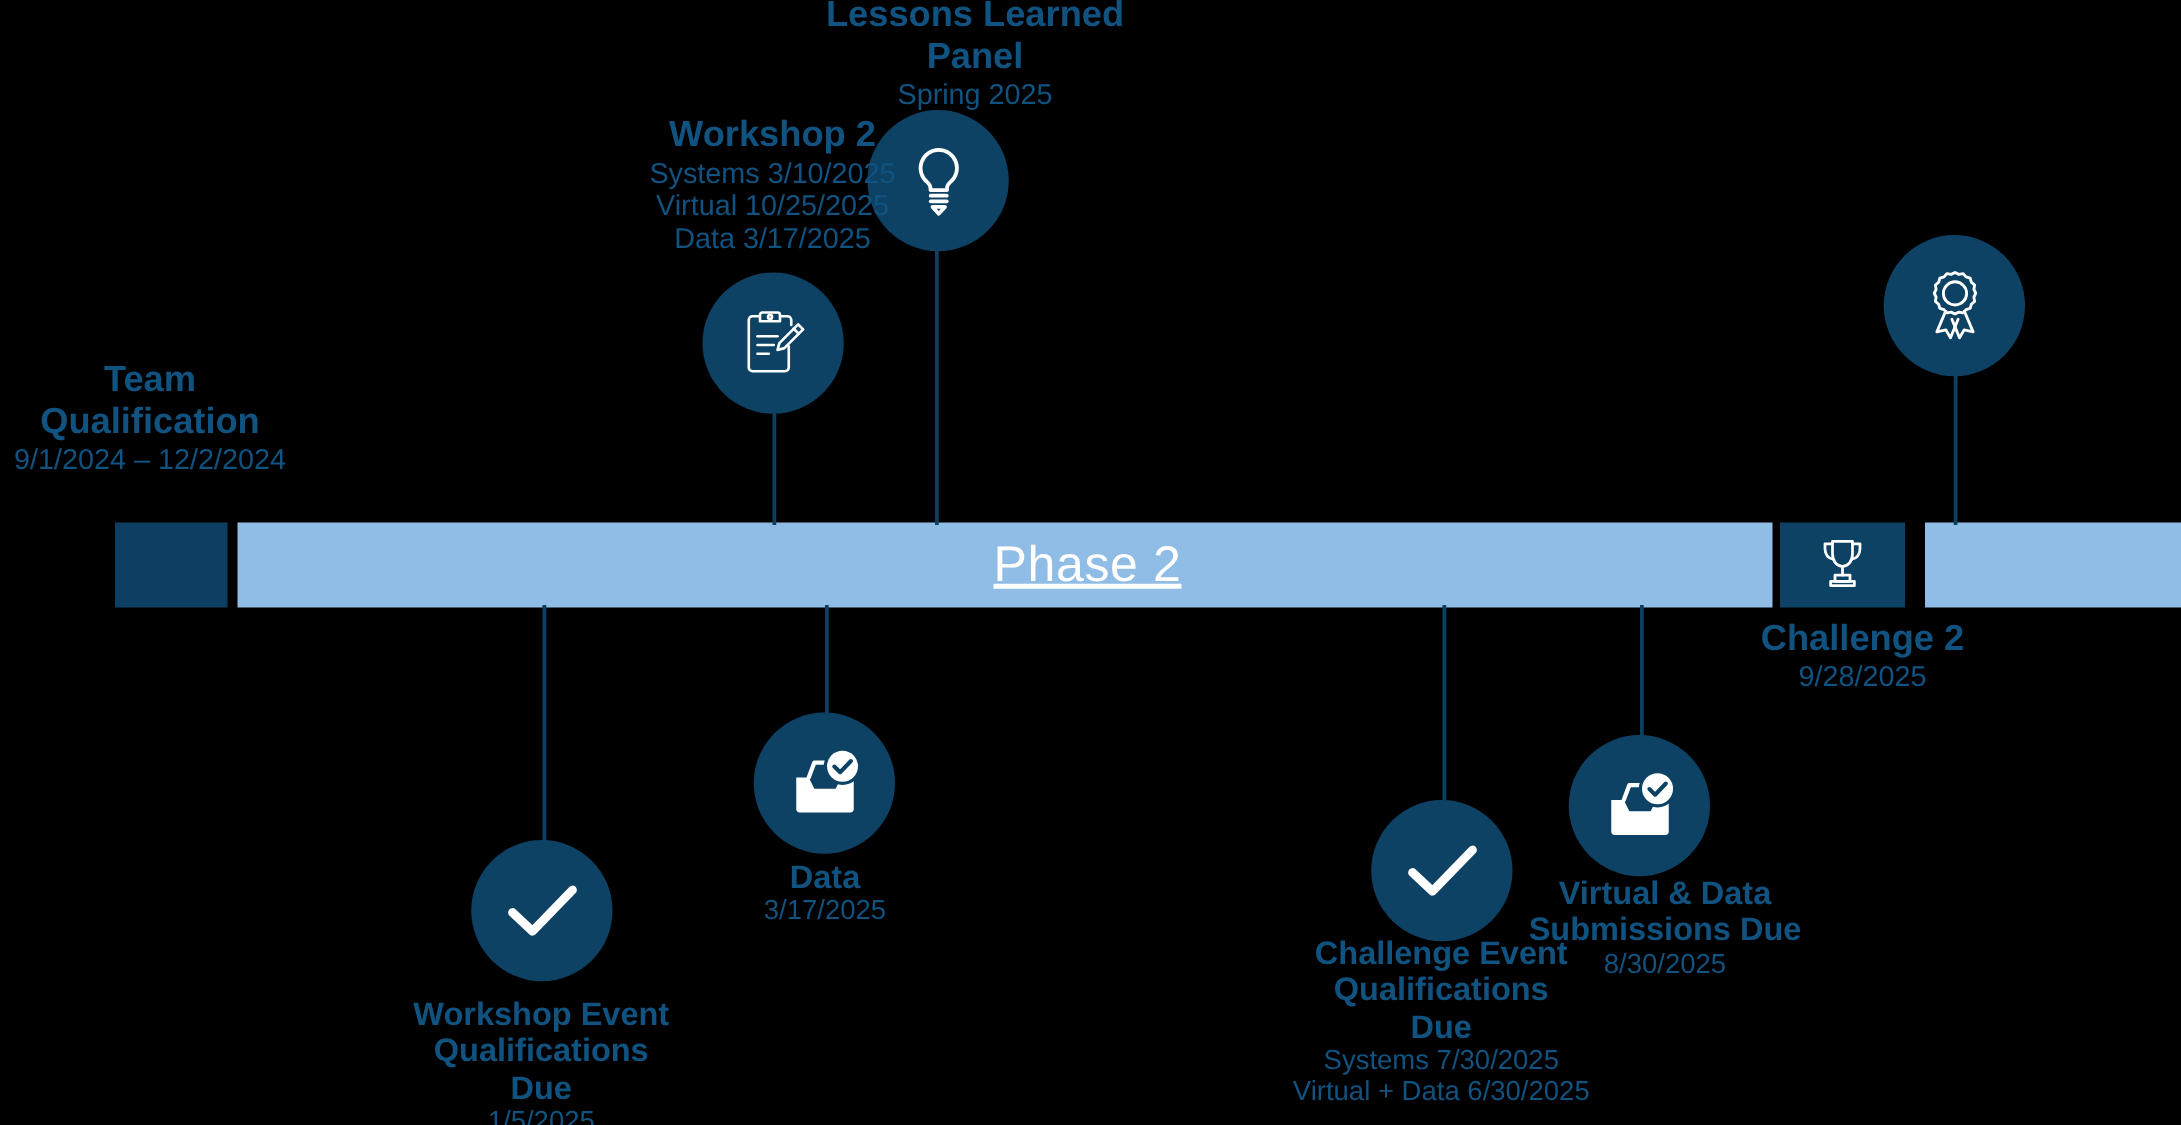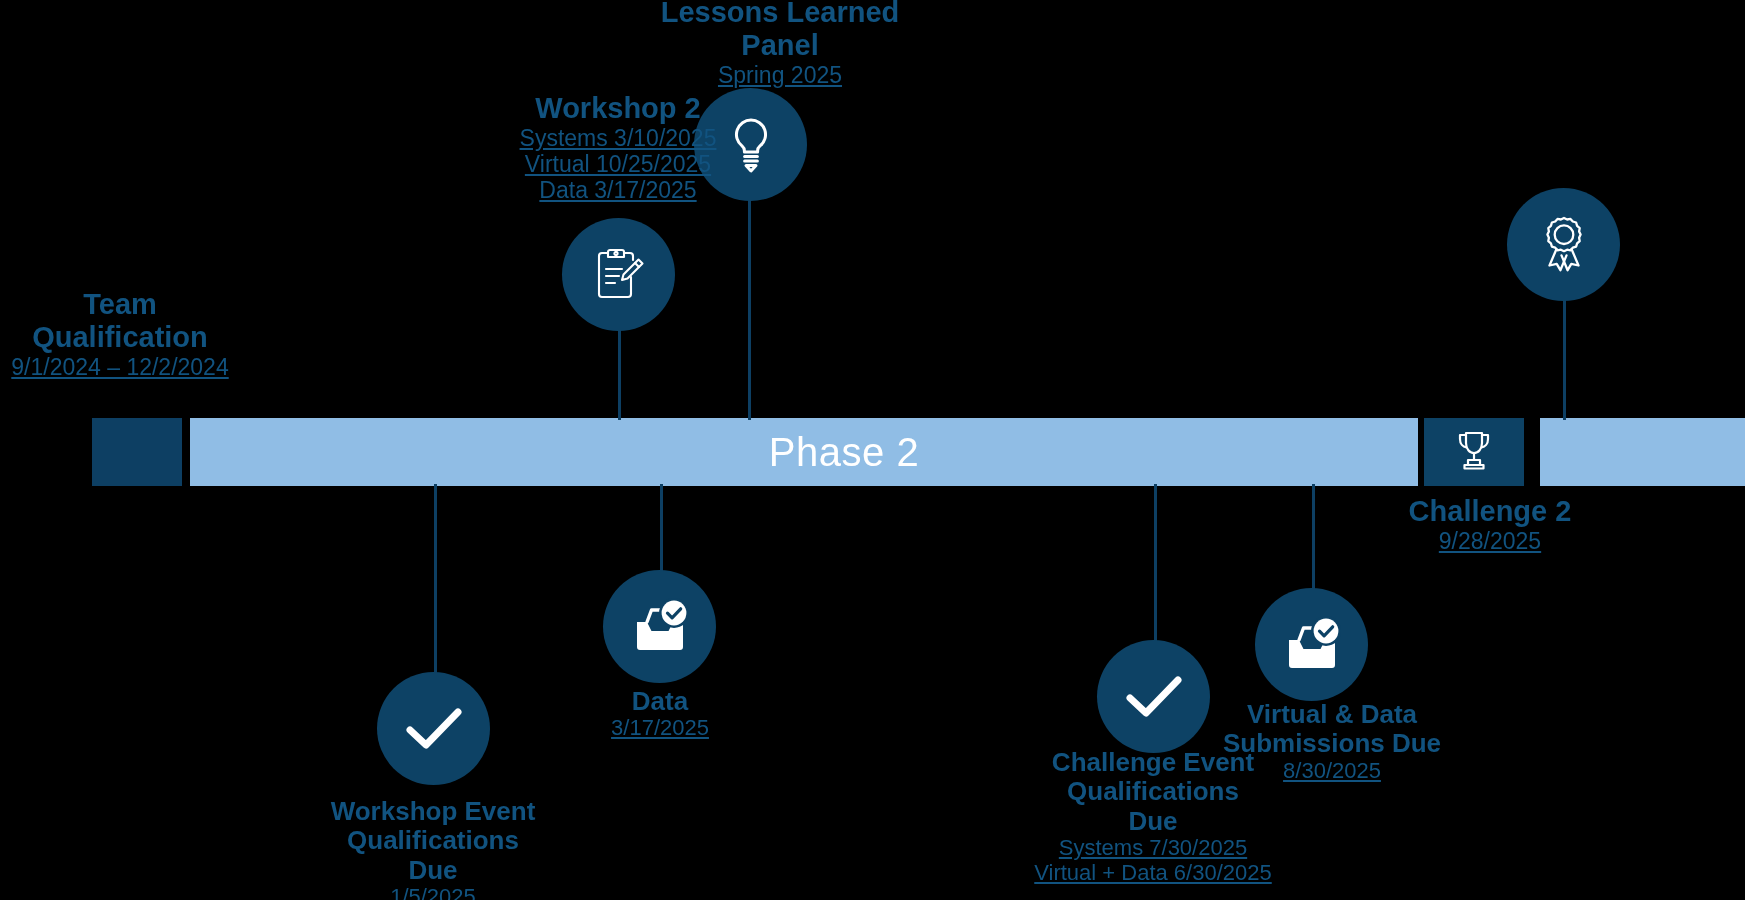--- a/index.html
+++ b/index.html
@@ -82,35 +82,34 @@
   }
   .lbl .t {
     font-size: 26px;
     font-weight: bold;
     display: block;
   }
   .lbl .s {
     font-size: 22px;
     font-weight: normal;
     display: block;
-    text-decoration: underline;
   }
   .lbl.big .t { font-size: 29px; }
   .lbl.big .s { font-size: 23px; }
 </style>
 </head>
 <body>
 
 <div id="canvas">
 
   <div class="bar-seg seg-dark" style="left:92px; width:90px;"></div>
 
   <div class="bar-seg seg-light" style="left:190px; width:1228px;"></div>
 
-  <div class="phase-label" style="left:182px; width:1324px;">Phase 2</div>
+  <div class="phase-label" style="left:208px; width:1324px;text-decoration:underline;">Phase 2</div>
 
   <div class="trophy-box" style="left:1424px; width:100px;">
     <span>
       <svg width="42" height="44" viewBox="0 0 42 44" fill="none" stroke="#ffffff" stroke-width="2.2" stroke-linecap="round" stroke-linejoin="round">
         <path d="M13 5 h16 v10 c0 6 -3.6 10 -8 10 s-8 -4 -8 -10 z"></path>
         <path d="M13 7 h-6 v4 c0 5 3 8 6.4 8.4"></path>
         <path d="M29 7 h6 v4 c0 5 -3 8 -6.4 8.4"></path>
         <path d="M21 25 v7"></path>
         <path d="M15 32 h12 v5 h-12 z"></path>
         <path d="M11.5 37 h19 v3.5 h-19 z"></path>

